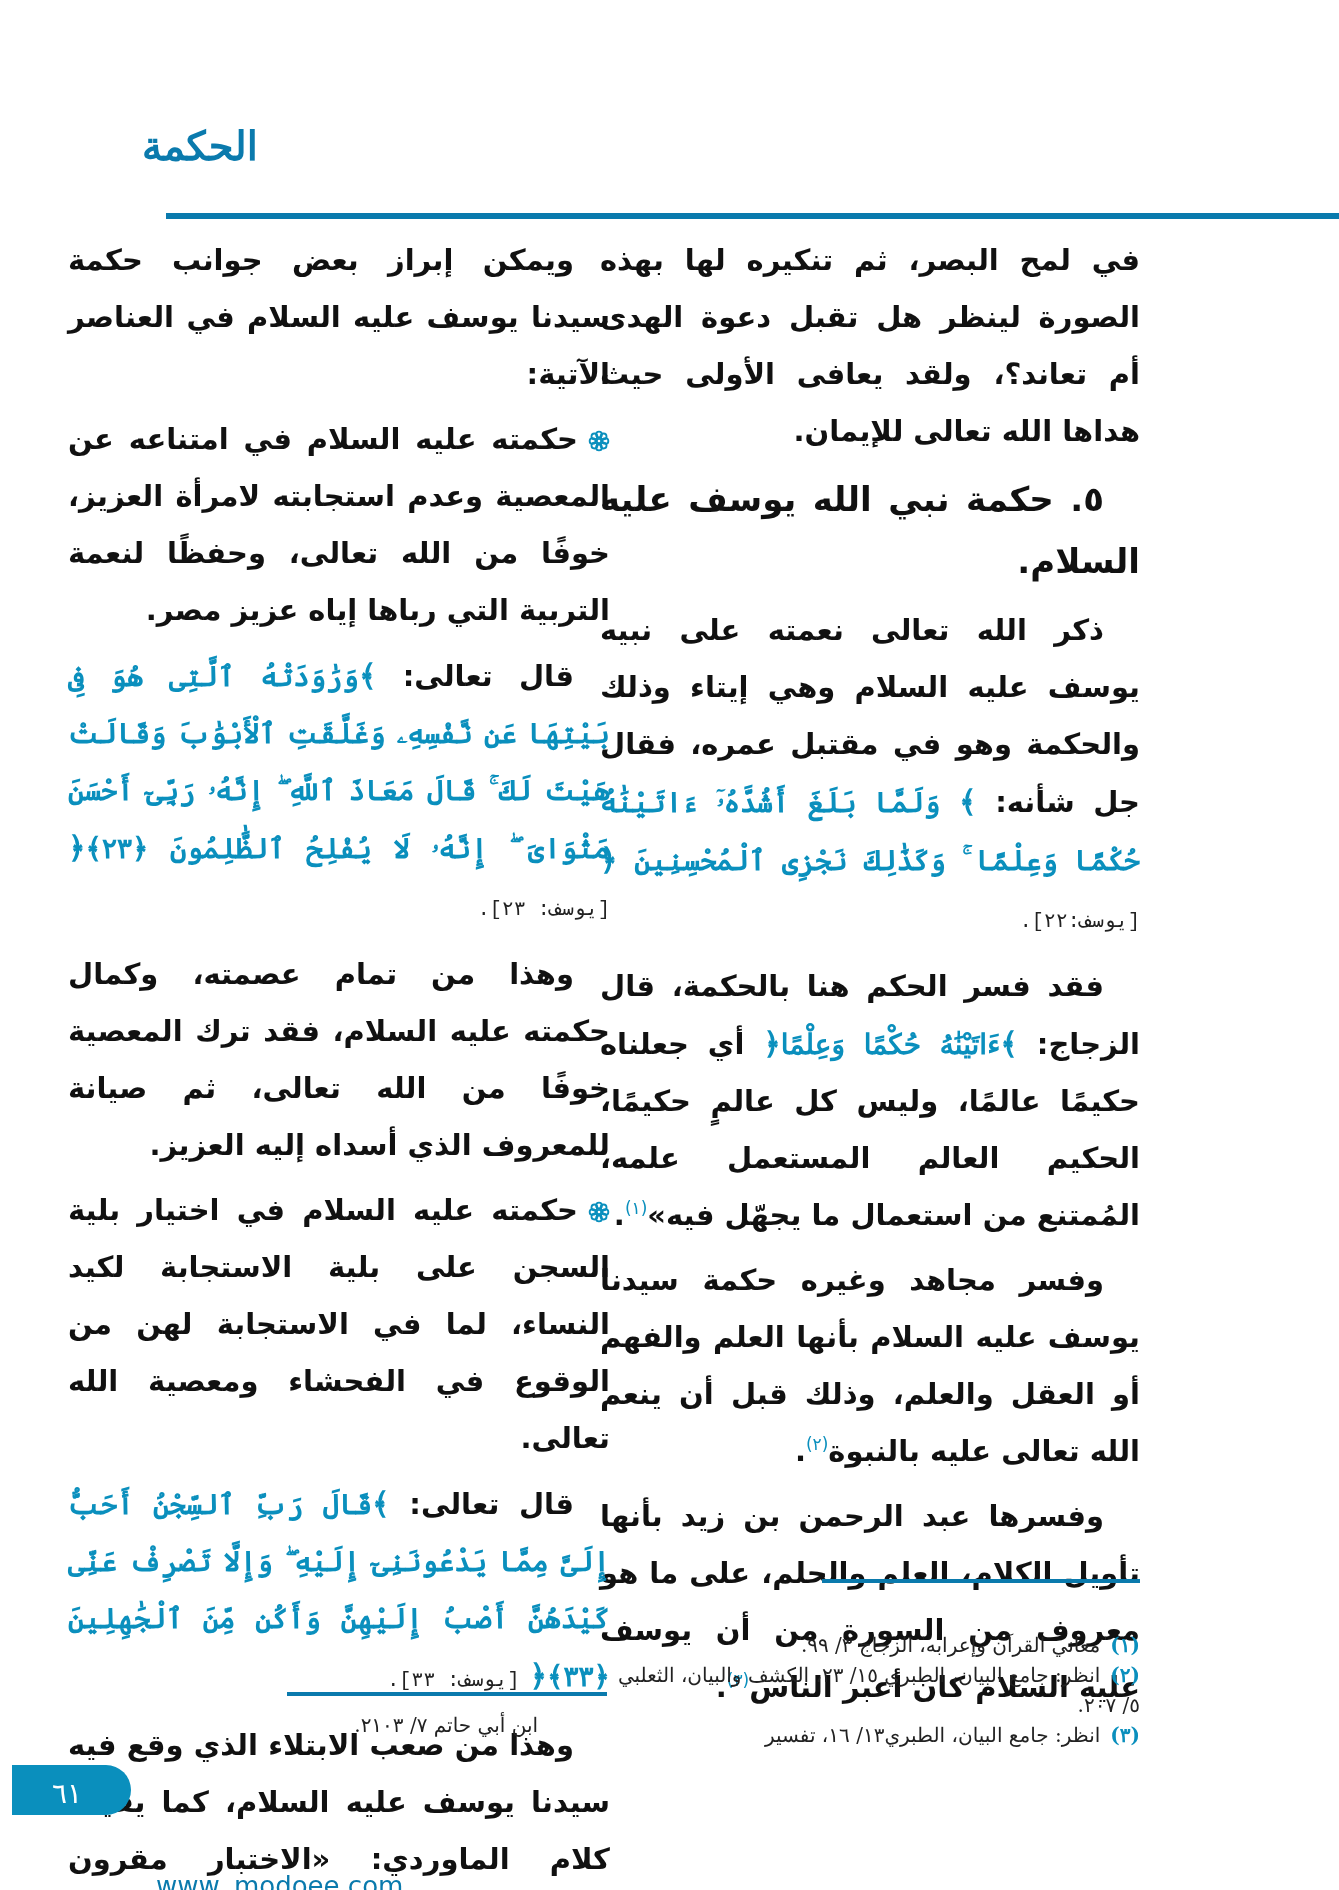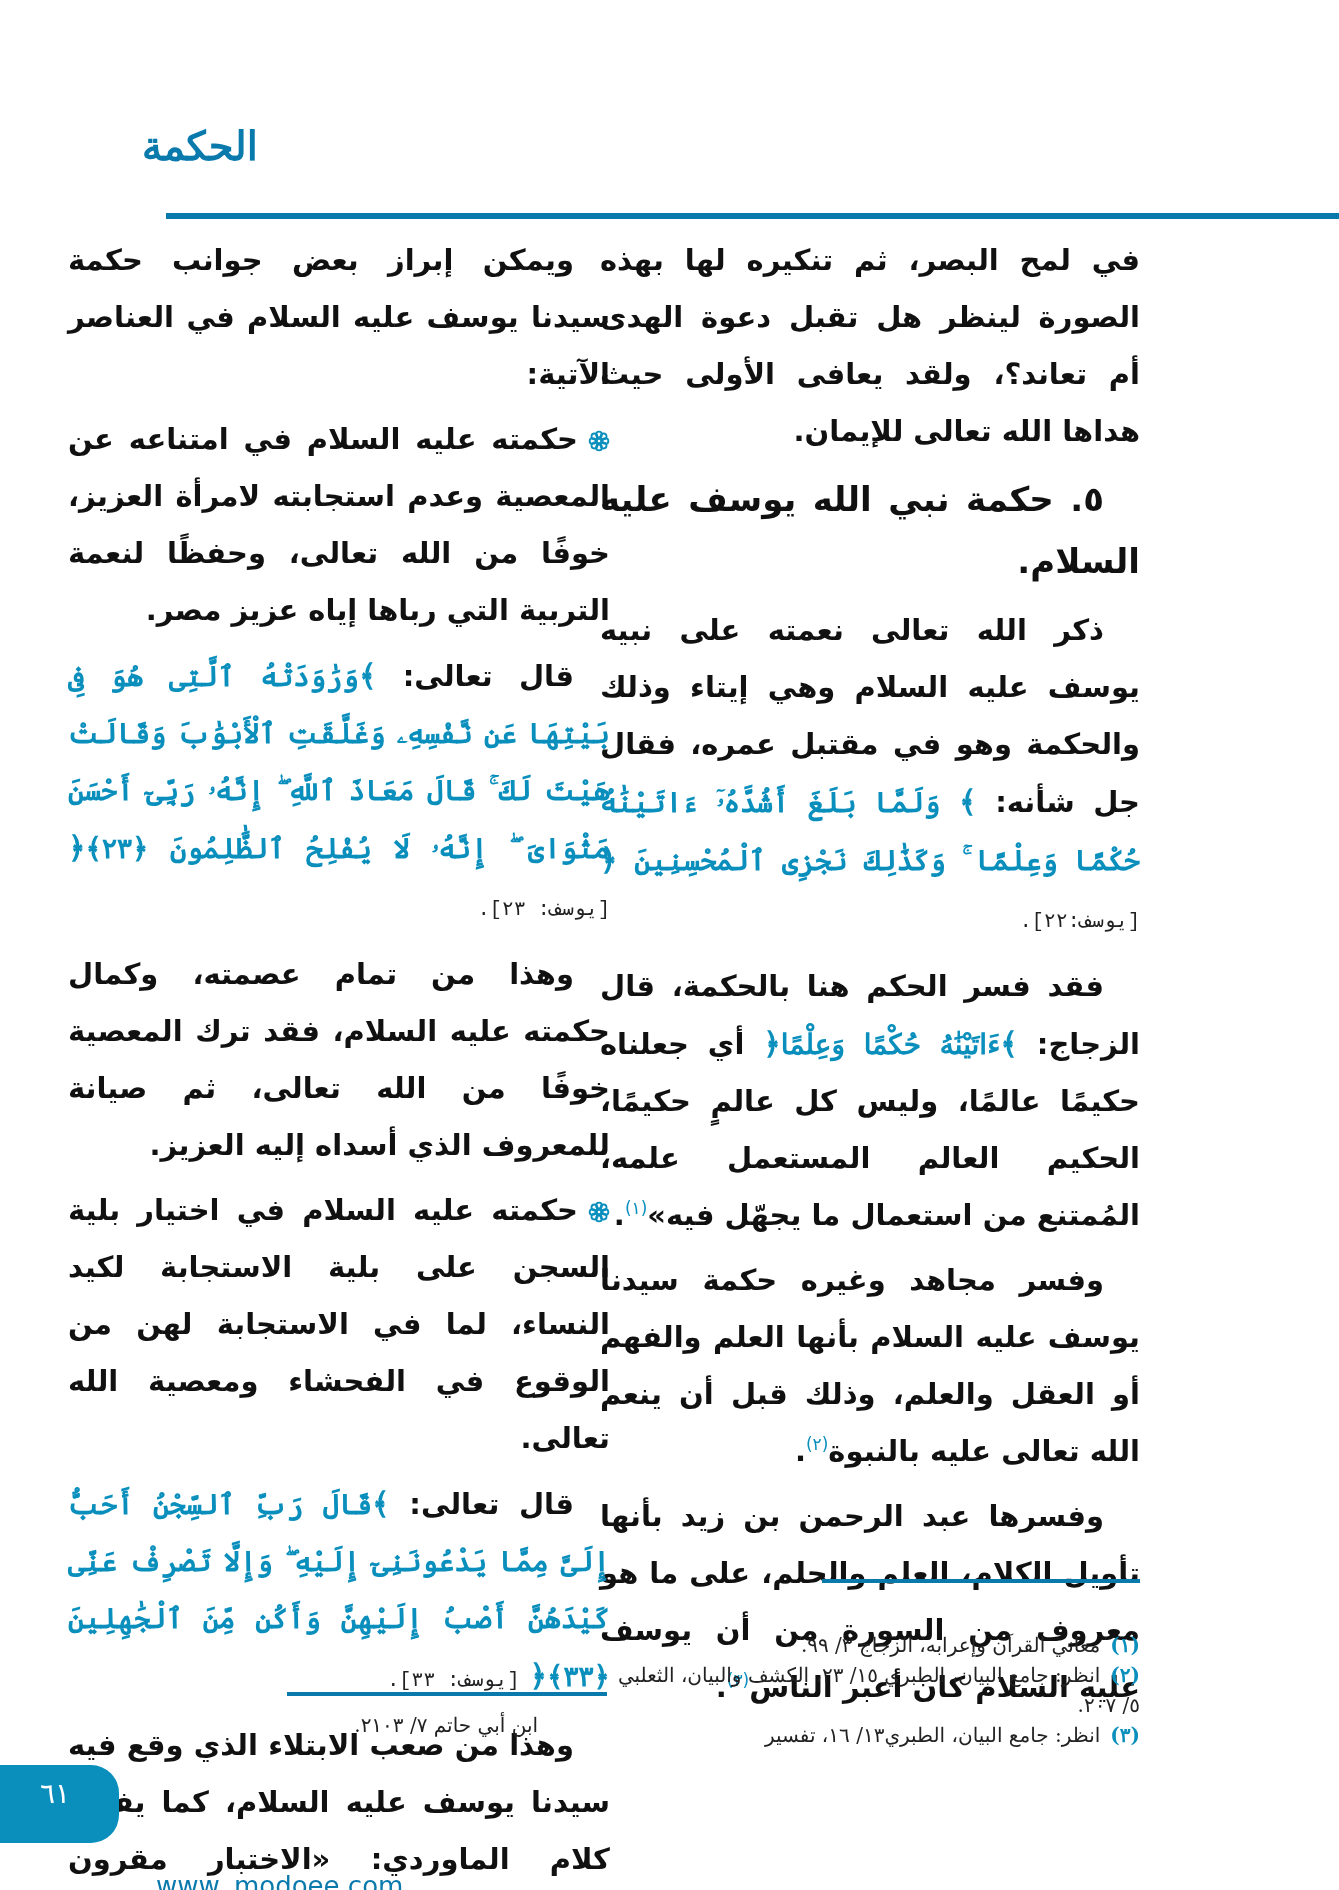--- a/index.html
+++ b/index.html
@@ -27,21 +27,21 @@
   .footnotes-right { position:absolute; left:600px; top:1630px; width:540px; direction:rtl;
                      font-family:"DejaVu Serif", serif; font-size:20px; line-height:30px; color:#222; }
   .footnotes-right .fn { margin:0; }
   .footnotes-right .fn-num { color:#0a8fbd; font-weight:bold; margin-left:10px; }
 
   .fn-rule-left { position:absolute; left:287px; top:1692px; width:320px; height:4px; background:#0a7aad; }
   .footnote-left { position:absolute; left:68px; top:1710px; width:540px; direction:rtl;
                    font-family:"DejaVu Serif", serif; font-size:20px; line-height:30px; color:#222;
                    padding-right:70px; box-sizing:border-box;text-align:right; }
 
-  .page-badge { position:absolute; left:0; top:1765px; width:119px; height:78px; background:#0a8fbd;
+  .page-badge { position:absolute; left:12px; top:1765px; width:119px; height:50px; background:#0a8fbd;
                 border-radius:0 28px 28px 0; }
   .page-num { position:absolute; left:40px; top:12px; color:#fff; font-size:28px; direction:rtl; }
   .site-url { position:absolute; left:156px; top:1871px; color:#0a7aad; font-size:26px;
               font-family:"DejaVu Sans", sans-serif; }
 </style>
 </head>
 <body>
 
 <div class="header-title">الحكمة</div>
 <div class="header-rule"></div>

